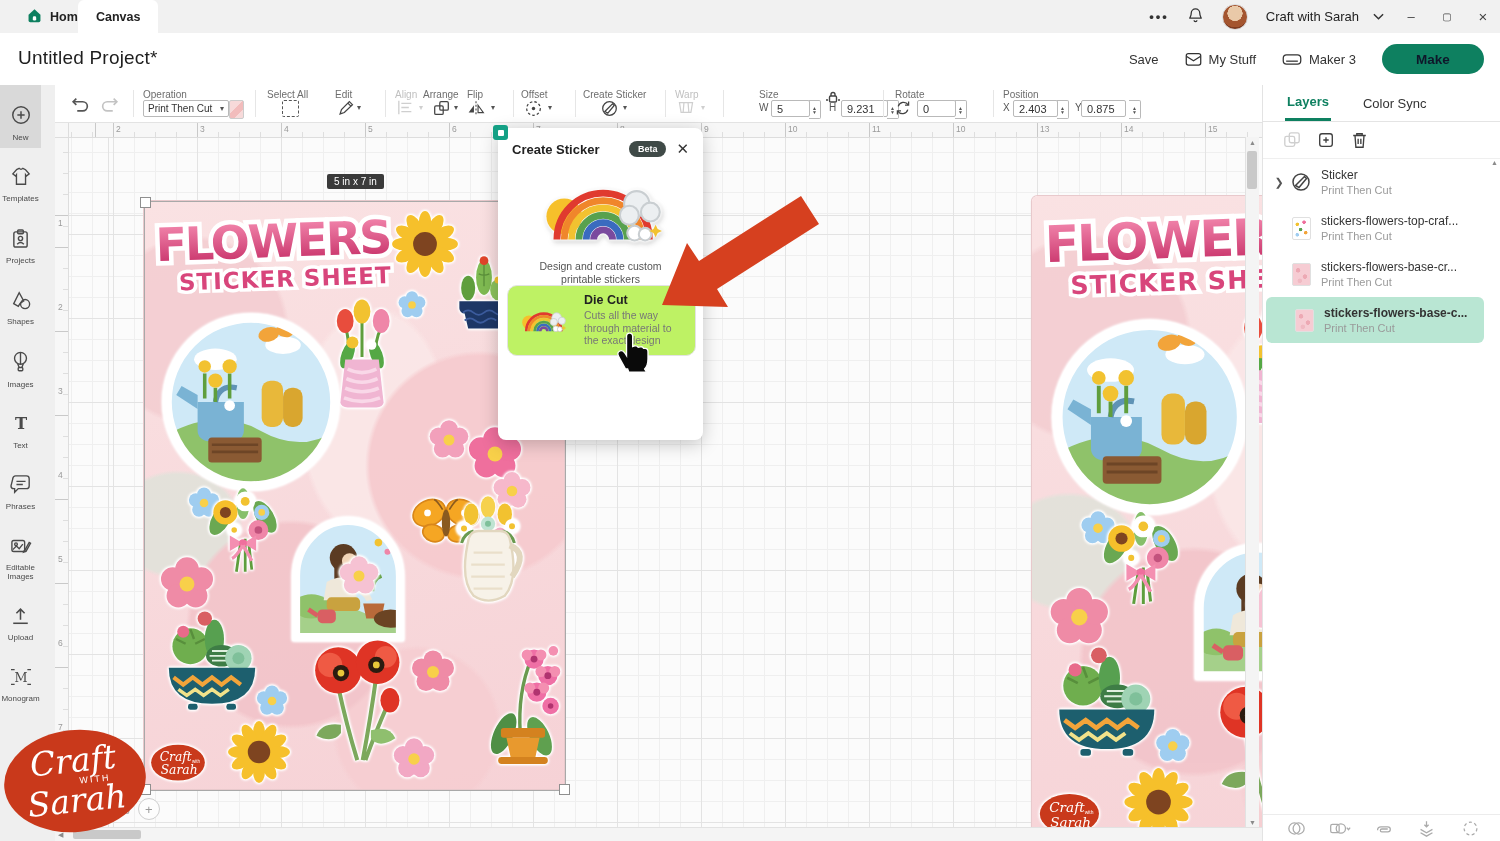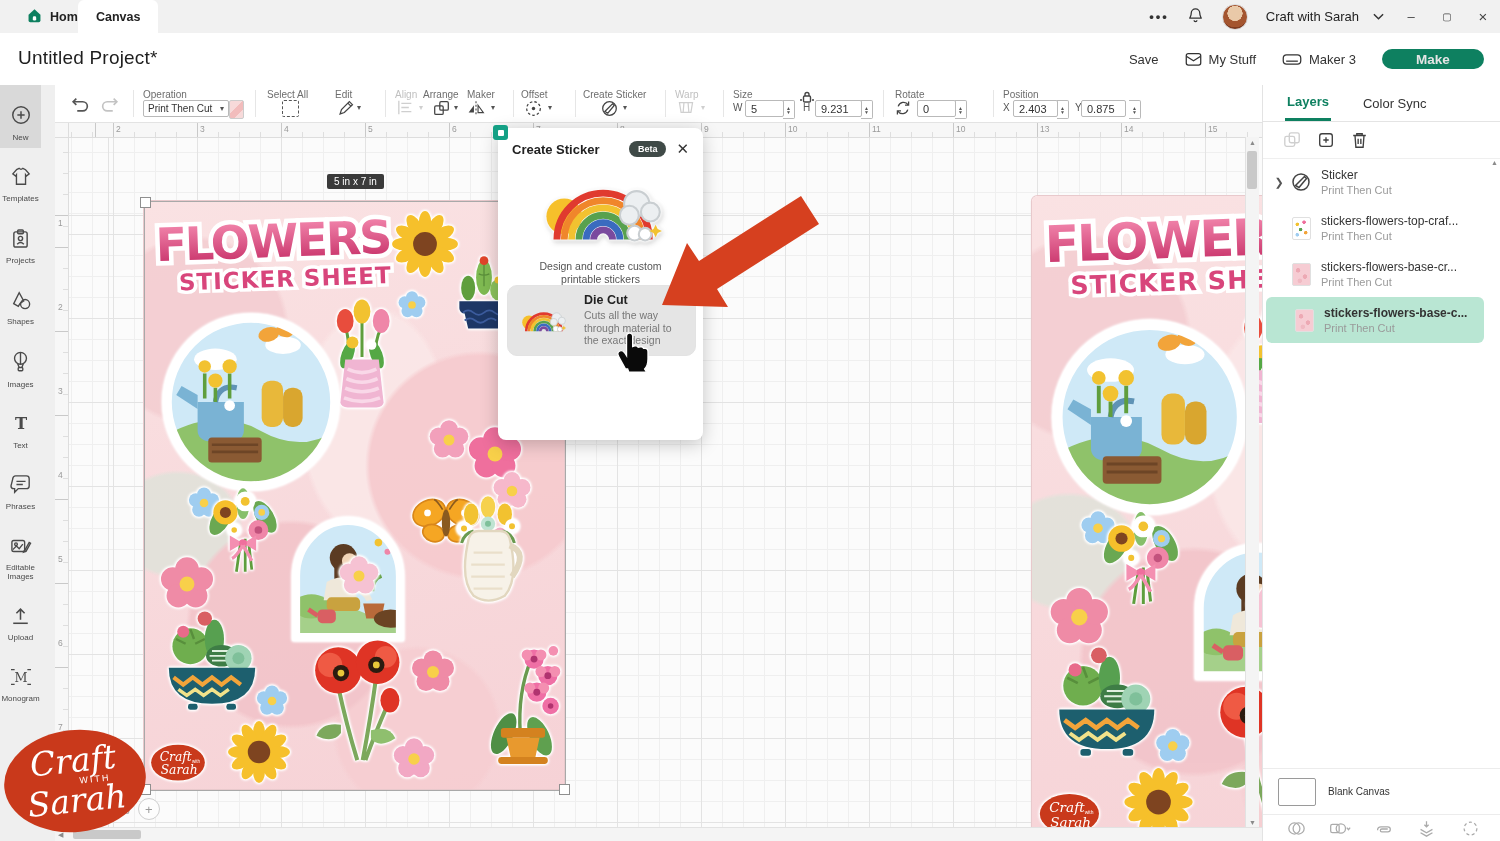--- a/index.html
+++ b/index.html
@@ -12,21 +12,21 @@
   #topbar-right{position:absolute;right:8px;top:0;height:33px;display:flex;align-items:center;gap:18px;}
   .dots{font-size:13px;letter-spacing:2px;color:#333;font-weight:bold;}
   .winbtn{font-size:13px;color:#444;width:18px;text-align:center;}
   #avatar{width:24px;height:24px;border-radius:50%;background:radial-gradient(circle at 50% 35%,#e9c9a8 0 38%,#a4552f 39% 70%,#7e3c22 71%);border:1px solid #ddd;}
   #account-name{font-size:13px;color:#222;}
   
   #header{position:absolute;left:0;top:33px;width:1500px;height:52px;background:#fff;z-index:10;}
   #project-title{position:absolute;left:18px;top:14px;font-size:19px;color:#1e1e1e;letter-spacing:.2px;}
   #header-right{position:absolute;right:16px;top:0;height:52px;display:flex;align-items:center;gap:26px;}
   .hbtn{display:flex;align-items:center;gap:7px;font-size:13px;color:#333;cursor:pointer;}
-  #make-btn{width:102px;height:20px;border-radius:16px;background:#0e8060;color:#e5e5e5;font-size:13.5px;font-weight:bold;display:flex;align-items:center;justify-content:center;cursor:pointer;}
+  #make-btn{width:102px;height:30px;border-radius:16px;background:#0e8060;color:#0f172a;font-size:13.5px;font-weight:bold;display:flex;align-items:center;justify-content:center;cursor:pointer;}
   
   #edit-toolbar{position:absolute;left:55px;top:85px;width:1445px;height:37px;background:#fff;border-bottom:1px solid #e3e3e3;z-index:9;font-size:10px;color:#6d6d6d;}
   .tb-group{position:absolute;top:0;height:37px;}
   .tb-label{position:absolute;top:4px;left:0;white-space:nowrap;font-size:10px;color:#6d6d6d;}
   .tb-label.dis{color:#c0c0c0;}
   .tb-sep{position:absolute;top:5px;width:1px;height:27px;background:#e6e6e6;}
   .tb-ico{position:absolute;top:15px;}
   .tb-input{position:absolute;top:15px;height:15px;border:1px solid #b9b9b9;border-radius:2px;background:#fff;font-size:11px;color:#333;display:flex;align-items:center;padding-left:5px;}
   .stepper{position:absolute;top:15px;width:11px;height:17px;border:1px solid #b9b9b9;border-left:none;border-radius:0 2px 2px 0;display:flex;flex-direction:column;align-items:center;justify-content:center;font-size:5px;color:#555;line-height:4px;}
   .caret{font-size:8px;color:#555;}
@@ -91,21 +91,21 @@
   #popup{position:absolute;left:498px;top:128px;width:205px;height:312px;background:#fff;border-radius:8px;box-shadow:0 4px 18px rgba(0,0,0,.22);z-index:40;}
   #popup-tag{position:absolute;left:-5px;top:-3px;width:15px;height:15px;background:#14a085;border-radius:3px;z-index:41;display:flex;align-items:center;justify-content:center;}
   #popup-tag::after{content:"";width:6px;height:6px;background:#fff;border-radius:1px;}
   #popup-head{display:flex;align-items:center;padding:12px 12px 0 14px;gap:8px;}
   #popup-title{font-size:13px;font-weight:bold;color:#222;flex:1;}
   #beta-badge{background:#3f4a47;color:#fff;font-size:9px;font-weight:bold;padding:3px 9px;border-radius:9px;}
   #popup-close{font-size:15px;color:#333;cursor:pointer;padding:0 2px;}
   #popup-art{display:flex;justify-content:center;margin-top:10px;}
   #popup-art svg{filter:drop-shadow(0 0 1.5px #fff) drop-shadow(0 0 1.5px #fff) drop-shadow(1px 2px 2px rgba(0,0,0,.18));}
   #popup-caption{text-align:center;font-size:10.5px;color:#555;line-height:13px;margin-top:8px;}
-  .opt-card{position:absolute;left:9px;width:187px;height:69px;border:1px solid #e3e3e3;border-radius:10px;background:#e5e5e5;cursor:pointer;}
+  .opt-card{position:absolute;left:9px;width:187px;height:69px;border:1px solid #e3e3e3;border-radius:10px;background:#bef264;cursor:pointer;}
   .opt-thumb{position:absolute;left:8px;top:16px;width:54px;height:36px;border-radius:4px;display:flex;align-items:center;justify-content:center;}
   .opt-thumb.gray{background:#ececec;}
   .opt-title{position:absolute;left:76px;top:7px;font-size:12.5px;font-weight:bold;color:#222;}
   .opt-desc{position:absolute;left:76px;top:23px;width:104px;font-size:10.5px;color:#777;line-height:12.5px;}
   
   #arrow-svg{position:absolute;left:610px;top:186px;z-index:50;pointer-events:none;}
   #cursor-svg{position:absolute;left:612px;top:328px;z-index:51;pointer-events:none;}
   
   #rpanel{position:absolute;left:1262px;top:85px;width:238px;height:756px;background:#fff;border-left:1px solid #e3e3e3;z-index:15;}
   #rtabs{height:36px;border-bottom:1px solid #e4e4e4;display:flex;align-items:center;gap:30px;padding-left:22px;}
@@ -490,21 +490,21 @@
   </div>
   <div class="tb-group" style="left:368px;width:52px">
     <span class="tb-label">Arrange</span>
     <svg class="tb-ico" style="left:10px" width="17" height="17" viewBox="0 0 20 20" fill="none" stroke="#444" stroke-width="1.5">
         <rect x="2" y="7" width="10" height="10" rx="1.5"></rect>
         <rect x="8" y="2" width="10" height="10" rx="1.5"></rect>
       </svg>
     <span class="caret tb-ico" style="left:31px;top:18px">▾</span>
   </div>
   <div class="tb-group" style="left:412px;width:36px">
-    <span class="tb-label">Maker</span>
+    <span class="tb-label">Flip</span>
     <svg class="tb-ico" style="left:0px" width="18" height="17" viewBox="0 0 22 20">
         <path d="M11 1 v18" stroke="#444" stroke-width="1.3" stroke-dasharray="2.5 2"></path>
         <path d="M8.5 6 L2 15 h6.5 z" fill="#444"></path>
         <path d="M13.5 6 L20 15 h-6.5 z" fill="none" stroke="#444" stroke-width="1.4"></path>
       </svg>
     <span class="caret tb-ico" style="left:24px;top:18px">▾</span>
   </div>
   <div class="tb-sep" style="left:458px"></div>
 
   <div class="tb-group" style="left:466px;width:46px">
@@ -529,21 +529,21 @@
 
   <div class="tb-group" style="left:620px;width:44px">
     <span class="tb-label dis">Warp</span>
     <svg class="tb-ico" style="left:2px" width="18" height="15" viewBox="0 0 22 18" fill="none" stroke="#cfcfcf" stroke-width="1.5">
         <path d="M3 3 h16 l-2 12 h-12 z M8.5 3 l-1 12 M13.5 3 l1 12"></path>
       </svg>
     <span class="caret tb-ico" style="left:26px;top:18px;color:#cfcfcf">▾</span>
   </div>
   <div class="tb-sep" style="left:668px"></div>
 
-  <div class="tb-group" style="left:678px;width:170px">
+  <div class="tb-group" style="left:704px;width:170px">
     <span class="tb-label">Size</span>
     <span class="tb-ico" style="left:0;top:17px;font-size:10px;color:#555">W</span>
     <div class="tb-input" style="left:12px;width:32px">5</div>
     <div class="stepper" style="left:50px">
         <span>▲</span>
         <span>▼</span>
       </div>
     <svg class="tb-ico" style="left:66px;top:5px" width="16" height="14" viewBox="0 0 16 14" fill="none" stroke="#444" stroke-width="1.4">
         <path d="M1 10 h2 M13 10 h2" stroke-dasharray="2 1.5"></path>
         <rect x="4.5" y="6" width="7" height="6" rx="1.2"></rect>
@@ -1009,24 +1009,20 @@
         </span>
         <span class="layer-texts">
           <div class="layer-name">stickers-flowers-base-c...</div>
           <div class="layer-sub">Print Then Cut</div>
         </span>
       </div>
     </div>
   <div id="rscroll">
       <span class="tri" style="top:0">▲</span>
     </div>
-  <div id="blank-row">
-    <div id="blank-swatch"></div>
-    <span id="blank-label">Blank Canvas</span>
-  </div>
   <div id="ractions">
       <div class="raction">
         <span><svg width="19" height="17" viewBox="0 0 22 20" fill="none" stroke="#ababab" stroke-width="1.5">
             <circle cx="8.5" cy="10" r="6.5"></circle>
             <circle cx="13.5" cy="10" r="6.5"></circle>
           </svg></span>
       </div>
       <div class="raction">
         <span><svg width="22" height="17" viewBox="0 0 26 20" fill="none" stroke="#ababab" stroke-width="1.5">
             <rect x="2" y="5" width="10" height="10" rx="2"></rect>

